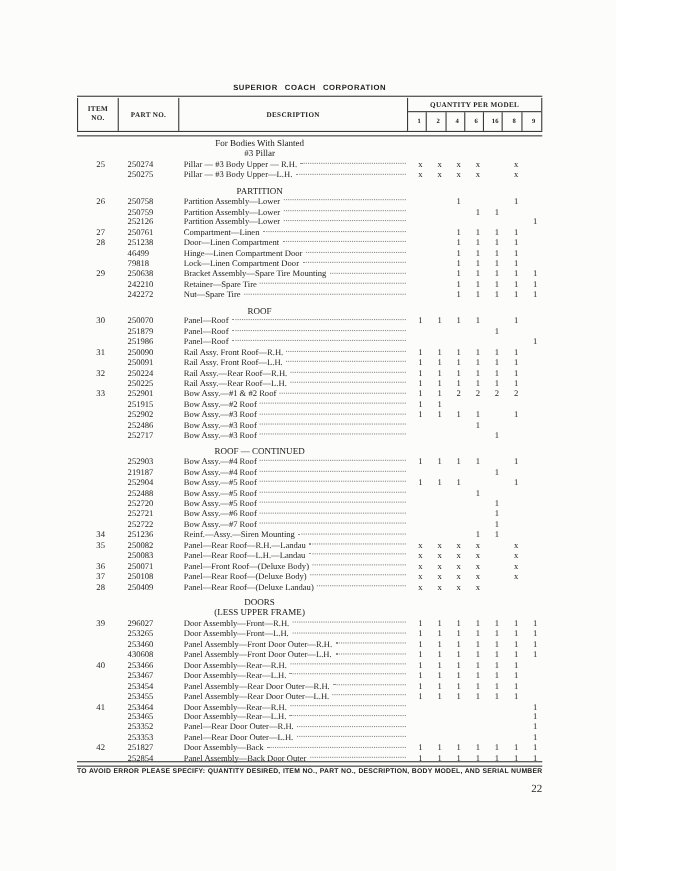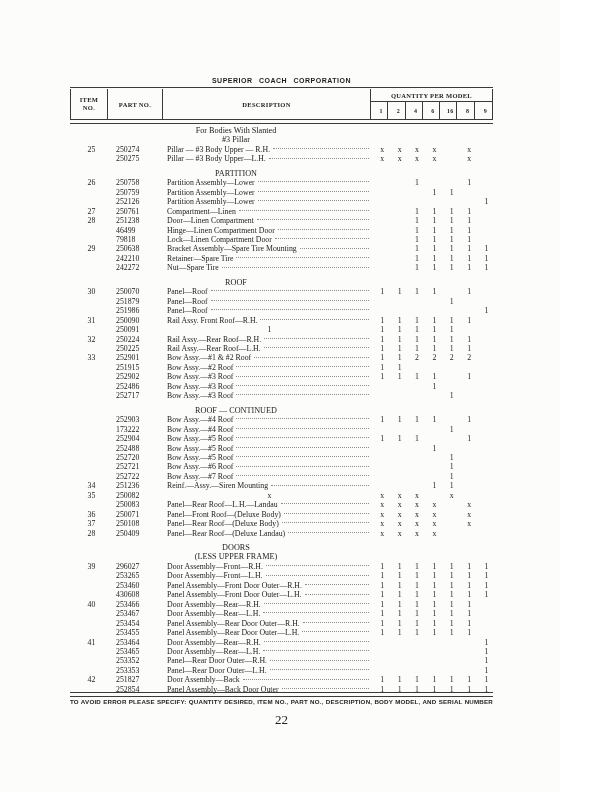--- a/index.html
+++ b/index.html
@@ -57,21 +57,21 @@
   .cell-qty { text-align:center; padding-left:5px; }
 
   .footer-note {
     position:absolute; top:698px; left:70px; width:423px;
     font-family:"Liberation Sans", sans-serif; font-weight:bold;
     font-size:6.2px; color:#1d1d1b;
     text-align:justify; text-align-last:justify; letter-spacing:0.2px;
   }
   .page-number {
     position:absolute; top:712px; left:70px; width:423px;
-    text-align:center; font-size:13px;
+    text-align:right; font-size:10px;
   }
 </style>
 </head>
 <body>
 
 <div class="page">
   <div class="company">SUPERIOR COACH CORPORATION</div>
 
   <div class="rule single top-rule"></div>
 
@@ -339,20 +339,24 @@
         <div class="cell-qty">1</div>
         <div class="cell-qty">1</div>
         <div class="cell-qty">1</div>
         <div class="cell-qty">1</div>
         <div class="cell-qty">1</div>
         <div class="cell-qty"></div>
       </div>
       <div class="row">
         <div class="cell-item"></div>
         <div class="cell-part">250091</div>
+        <div class="cell-desc">
+          <span class="desc-text">Rail Assy. Front Roof—L.H.</span>
+          <span class="leader"></span>
+        </div>
         <div class="cell-qty">1</div>
         <div class="cell-qty">1</div>
         <div class="cell-qty">1</div>
         <div class="cell-qty">1</div>
         <div class="cell-qty">1</div>
         <div class="cell-qty">1</div>
         <div class="cell-qty"></div>
       </div>
       <div class="row">
         <div class="cell-item">32</div>
@@ -470,21 +474,21 @@
         <div class="cell-qty">1</div>
         <div class="cell-qty">1</div>
         <div class="cell-qty">1</div>
         <div class="cell-qty">1</div>
         <div class="cell-qty"></div>
         <div class="cell-qty">1</div>
         <div class="cell-qty"></div>
       </div>
       <div class="row">
         <div class="cell-item"></div>
-        <div class="cell-part">173222</div>
+        <div class="cell-part">219187</div>
         <div class="cell-desc">
           <span class="desc-text">Bow Assy.—#4 Roof</span>
           <span class="leader"></span>
         </div>
         <div class="cell-qty"></div>
         <div class="cell-qty"></div>
         <div class="cell-qty"></div>
         <div class="cell-qty"></div>
         <div class="cell-qty">1</div>
         <div class="cell-qty"></div>
@@ -576,20 +580,24 @@
         <div class="cell-qty"></div>
         <div class="cell-qty"></div>
         <div class="cell-qty">1</div>
         <div class="cell-qty">1</div>
         <div class="cell-qty"></div>
         <div class="cell-qty"></div>
       </div>
       <div class="row">
         <div class="cell-item">35</div>
         <div class="cell-part">250082</div>
+        <div class="cell-desc">
+          <span class="desc-text">Panel—Rear Roof—R.H.—Landau</span>
+          <span class="leader"></span>
+        </div>
         <div class="cell-qty">x</div>
         <div class="cell-qty">x</div>
         <div class="cell-qty">x</div>
         <div class="cell-qty">x</div>
         <div class="cell-qty"></div>
         <div class="cell-qty">x</div>
         <div class="cell-qty"></div>
       </div>
       <div class="row">
         <div class="cell-item"></div>

